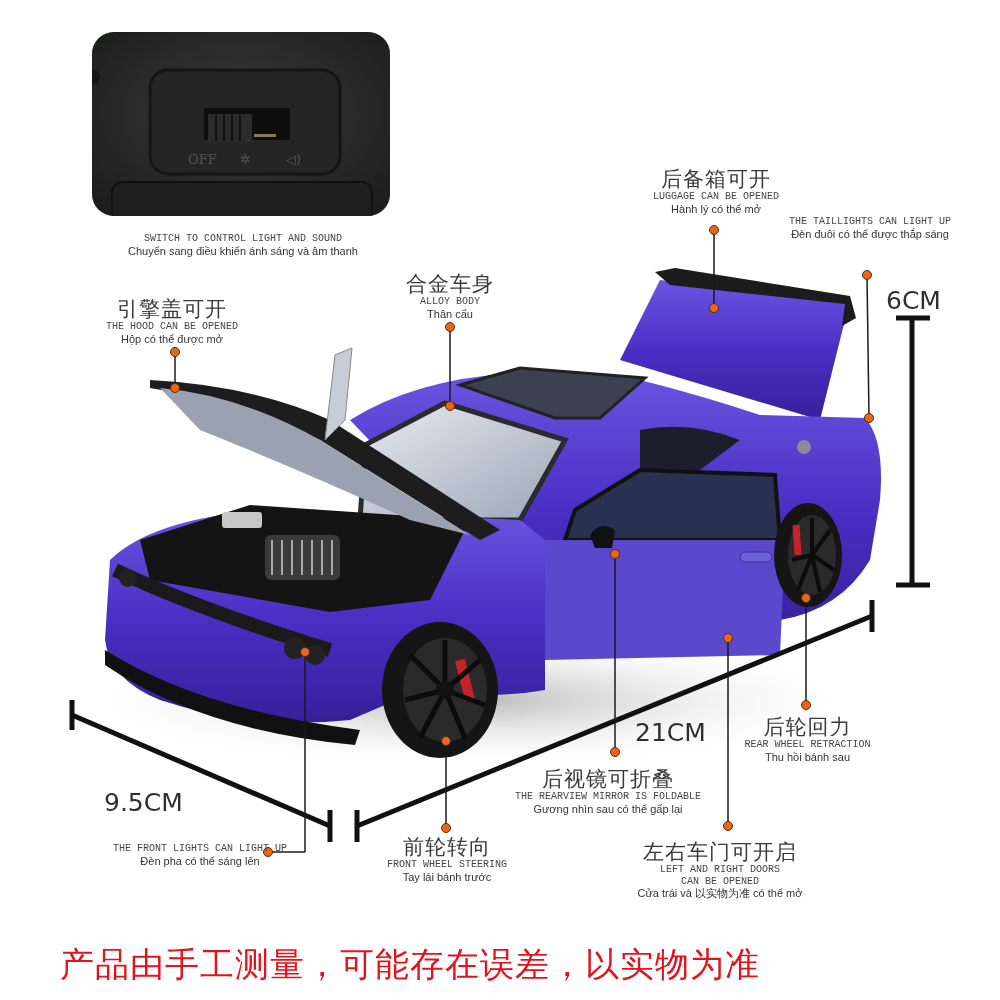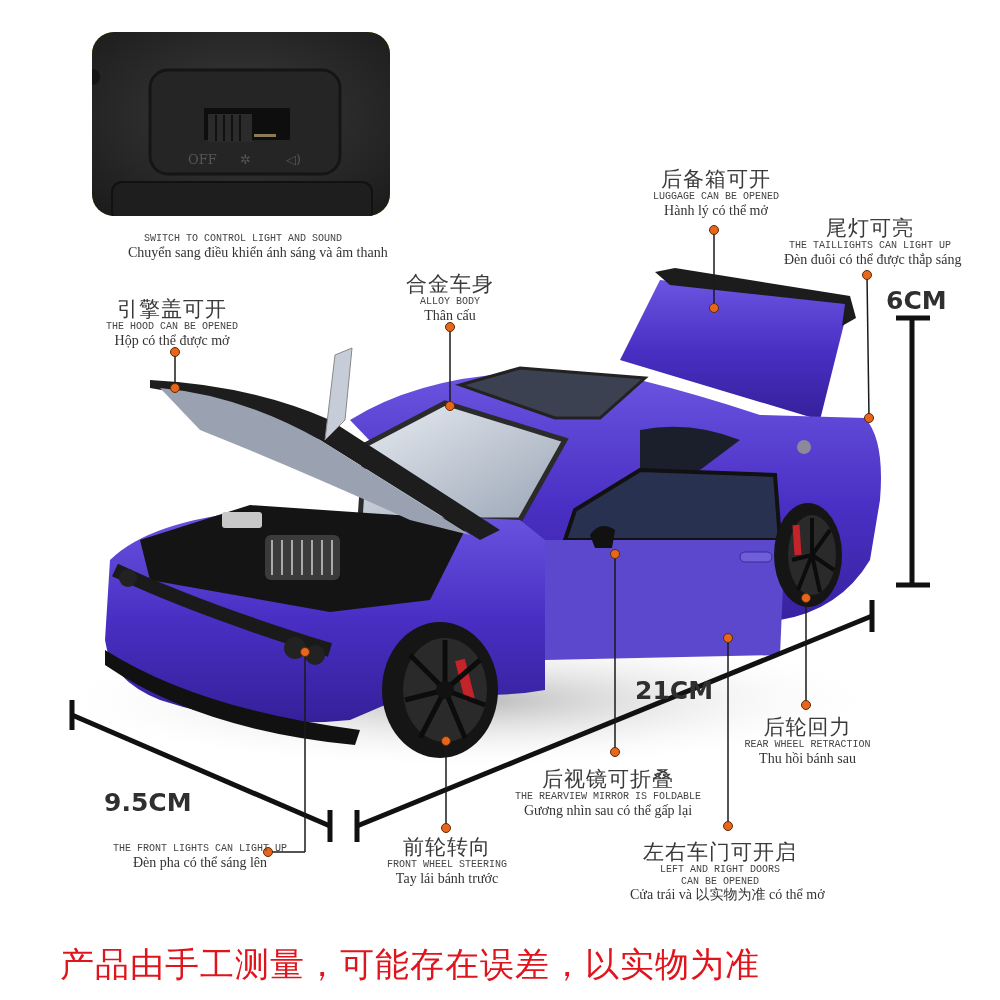--- a/index.html
+++ b/index.html
@@ -1,21 +1,21 @@
 <!DOCTYPE html>
 <html><head>
 <meta charset="utf-8">
 <style>
   html,body{margin:0;padding:0;background:#ffffff;}
   body{width:1000px;height:1000px;position:relative;overflow:hidden;font-family:"DejaVu Sans","Liberation Sans",sans-serif;color:#333;}
   .label{position:absolute;text-align:center;line-height:1.15;}
   .zh{font-size:21px;color:#3a3a3a;letter-spacing:1px;white-space:nowrap;}
   .en{font-family:Liberation Mono, monospace;font-size:10px;color:#444;white-space:nowrap;}
-  .vi{font-family:Liberation Serif, serif;font-size:14px;color:#333;white-space:nowrap;}
-  .dim{position:absolute;font-family:"DejaVu Sans",sans-serif;font-size:25px;color:#2f2f2f;white-space:nowrap;font-weight:bold;}
+  .vi{font-family:Liberation Sans, sans-serif;font-size:11px;color:#333;white-space:nowrap;}
+  .dim{position:absolute;font-family:"DejaVu Sans",sans-serif;font-size:25px;color:#2f2f2f;white-space:nowrap;}
   .disclaimer{position:absolute;left:60px;top:942px;font-size:34px;color:#e0141c;letter-spacing:1px;white-space:nowrap;}
   .inset{position:absolute;left:92px;top:32px;width:298px;height:184px;border-radius:22px;overflow:hidden;background:#84cc16;}
   svg{position:absolute;left:0;top:0;}
 </style>
 </head>
 <body>
 
 <div class="inset">
   <svg width="298" height="184" viewBox="0 0 298 184">
     <defs>
@@ -210,21 +210,20 @@
   <div class="vi">Thân cấu</div>
 </div>
 
 <div class="label" style="left:636px;top:167px;width:160px;">
   <div class="zh">后备箱可开</div>
   <div class="en">LUGGAGE CAN BE OPENED</div>
   <div class="vi">Hành lý có thể mở</div>
 </div>
 
 <div class="label" style="left:784px;top:216px;width:172px;">
-  <div class="zh">尾灯可亮</div>
   <div class="en">THE TAILLIGHTS CAN LIGHT UP</div>
   <div class="vi">Đèn đuôi có thể được thắp sáng</div>
 </div>
 
 <div class="label" style="left:730px;top:715px;width:155px;">
   <div class="zh">后轮回力</div>
   <div class="en">REAR WHEEL RETRACTION</div>
   <div class="vi">Thu hồi bánh sau</div>
 </div>
 
@@ -246,16 +245,16 @@
 </div>
 
 <div class="label" style="left:630px;top:840px;width:180px;">
   <div class="zh">左右车门可开启</div>
   <div class="en">LEFT AND RIGHT DOORS</div>
   <div class="en">CAN BE OPENED</div>
   <div class="vi">Cửa trái và 以实物为准 có thể mở</div>
 </div>
 
 <div class="dim" style="left:886px;top:286px;">6CM</div>
-<div class="dim" style="left:635px;top:676px;text-align:center;">21CM</div>
+<div class="dim" style="left:635px;top:718px;text-align:center;">21CM</div>
 <div class="dim" style="left:104px;top:788px;">9.5CM</div>
 
 <div class="disclaimer">产品由手工测量，可能存在误差，以实物为准</div>
 
 </body></html>

